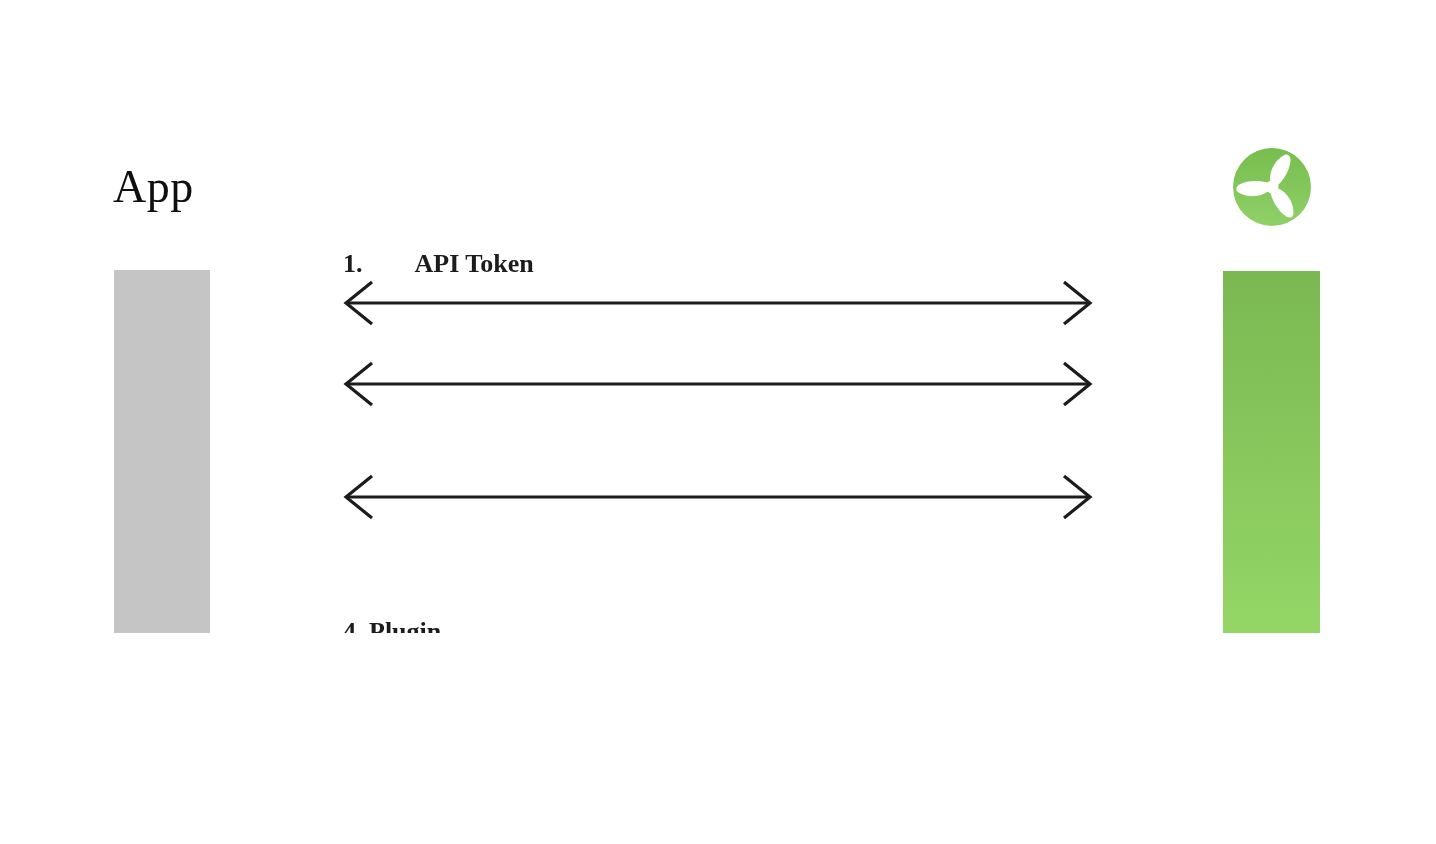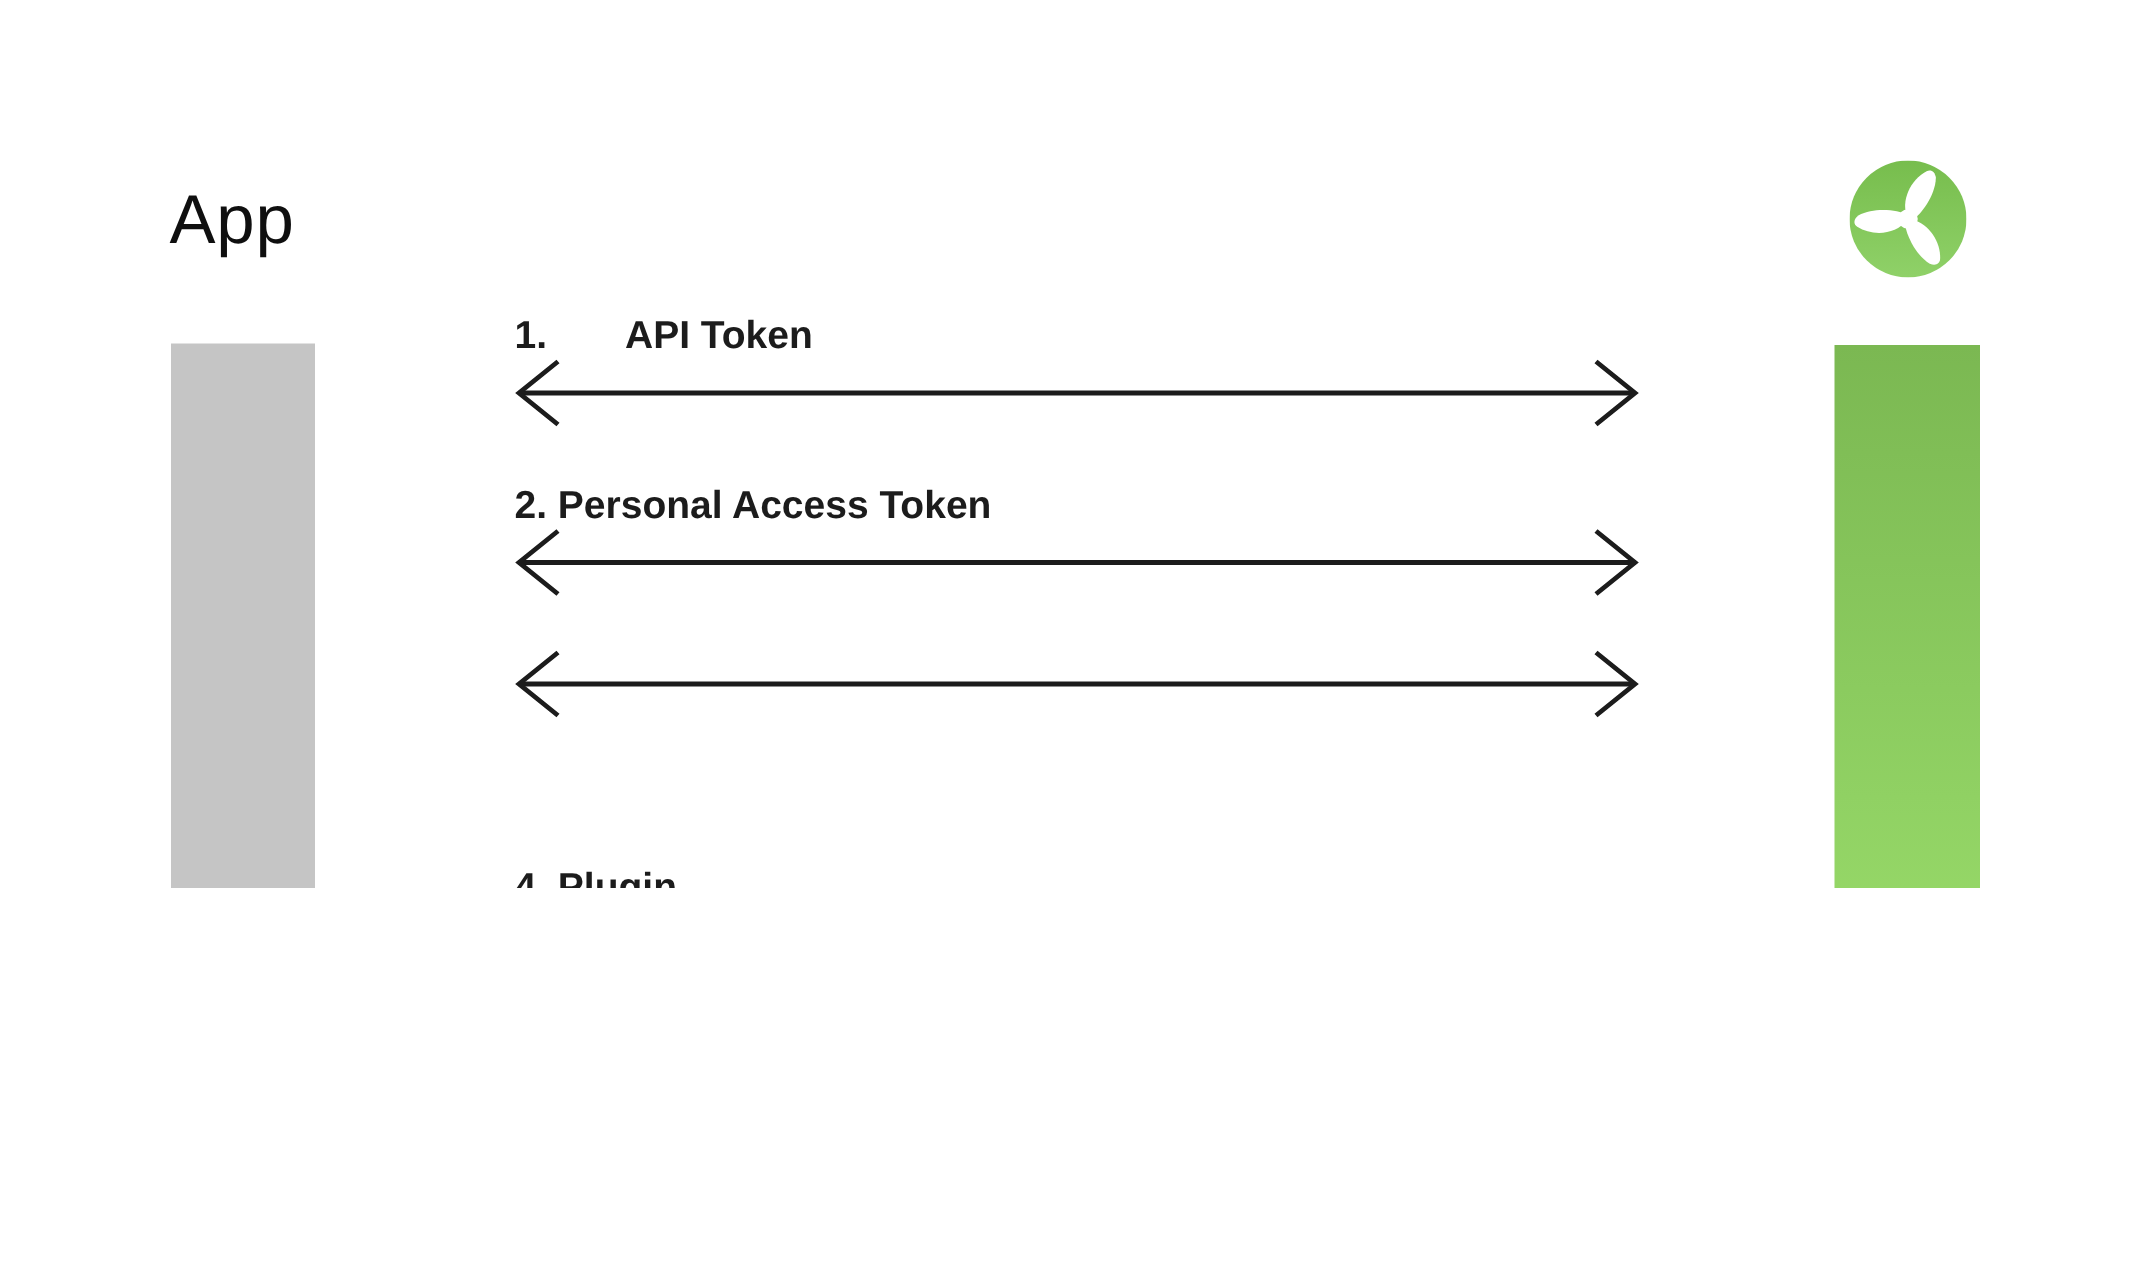--- a/index.html
+++ b/index.html
@@ -2,22 +2,23 @@
 <html style="--page-bg: #ffffff; --ink: #1c1c1c; --gray-bar: #c5c5c5; --green-top: #7bb852; --green-bottom: #a5ea74; --icon-green-top: #77bd4d; --icon-green-bottom: #8fd168;"><head>
 <meta charset="utf-8">
 <style>
   * { margin: 0; padding: 0; box-sizing: border-box; }
   html, body { background: #ffffff; }
   .canvas {
     position: relative;
     width: 1436px;
     height: 592px;
     background: var(--page-bg, #ffffff);
-    font-family: Liberation Sans, sans-serif;
+    font-family: Liberation Serif, serif;
     overflow: hidden;
+    margin-top: 41px;
   }
   .app-title {
     position: absolute;
     left: 113px;
     top: 120px;
     font-size: 46px;
     line-height: 52px;
     font-weight: 400;
     color: #0f0f0f;
     letter-spacing: 0.5px;
@@ -102,21 +103,20 @@
   <div class="msg-row" style="top:207px">
     <div class="msg-label">1.  API Token</div>
     <svg class="arrow-svg" viewBox="0 0 750 46">
       <line x1="3" y1="23" x2="747" y2="23"></line>
       <polyline points="29,2 3,23 29,44"></polyline>
       <polyline points="721,2 747,23 721,44"></polyline>
     </svg>
   </div>
 
   <div class="msg-row" style="top:320px">
-    <div class="msg-label">2. Personal Access Token</div>
     <svg class="arrow-svg" viewBox="0 0 750 46">
       <line x1="3" y1="23" x2="747" y2="23"></line>
       <polyline points="29,2 3,23 29,44"></polyline>
       <polyline points="721,2 747,23 721,44"></polyline>
     </svg>
   </div>
 
   <div class="msg-row" style="top:433px">
     <svg class="arrow-svg" viewBox="0 0 750 46">
       <line x1="3" y1="23" x2="747" y2="23"></line>

